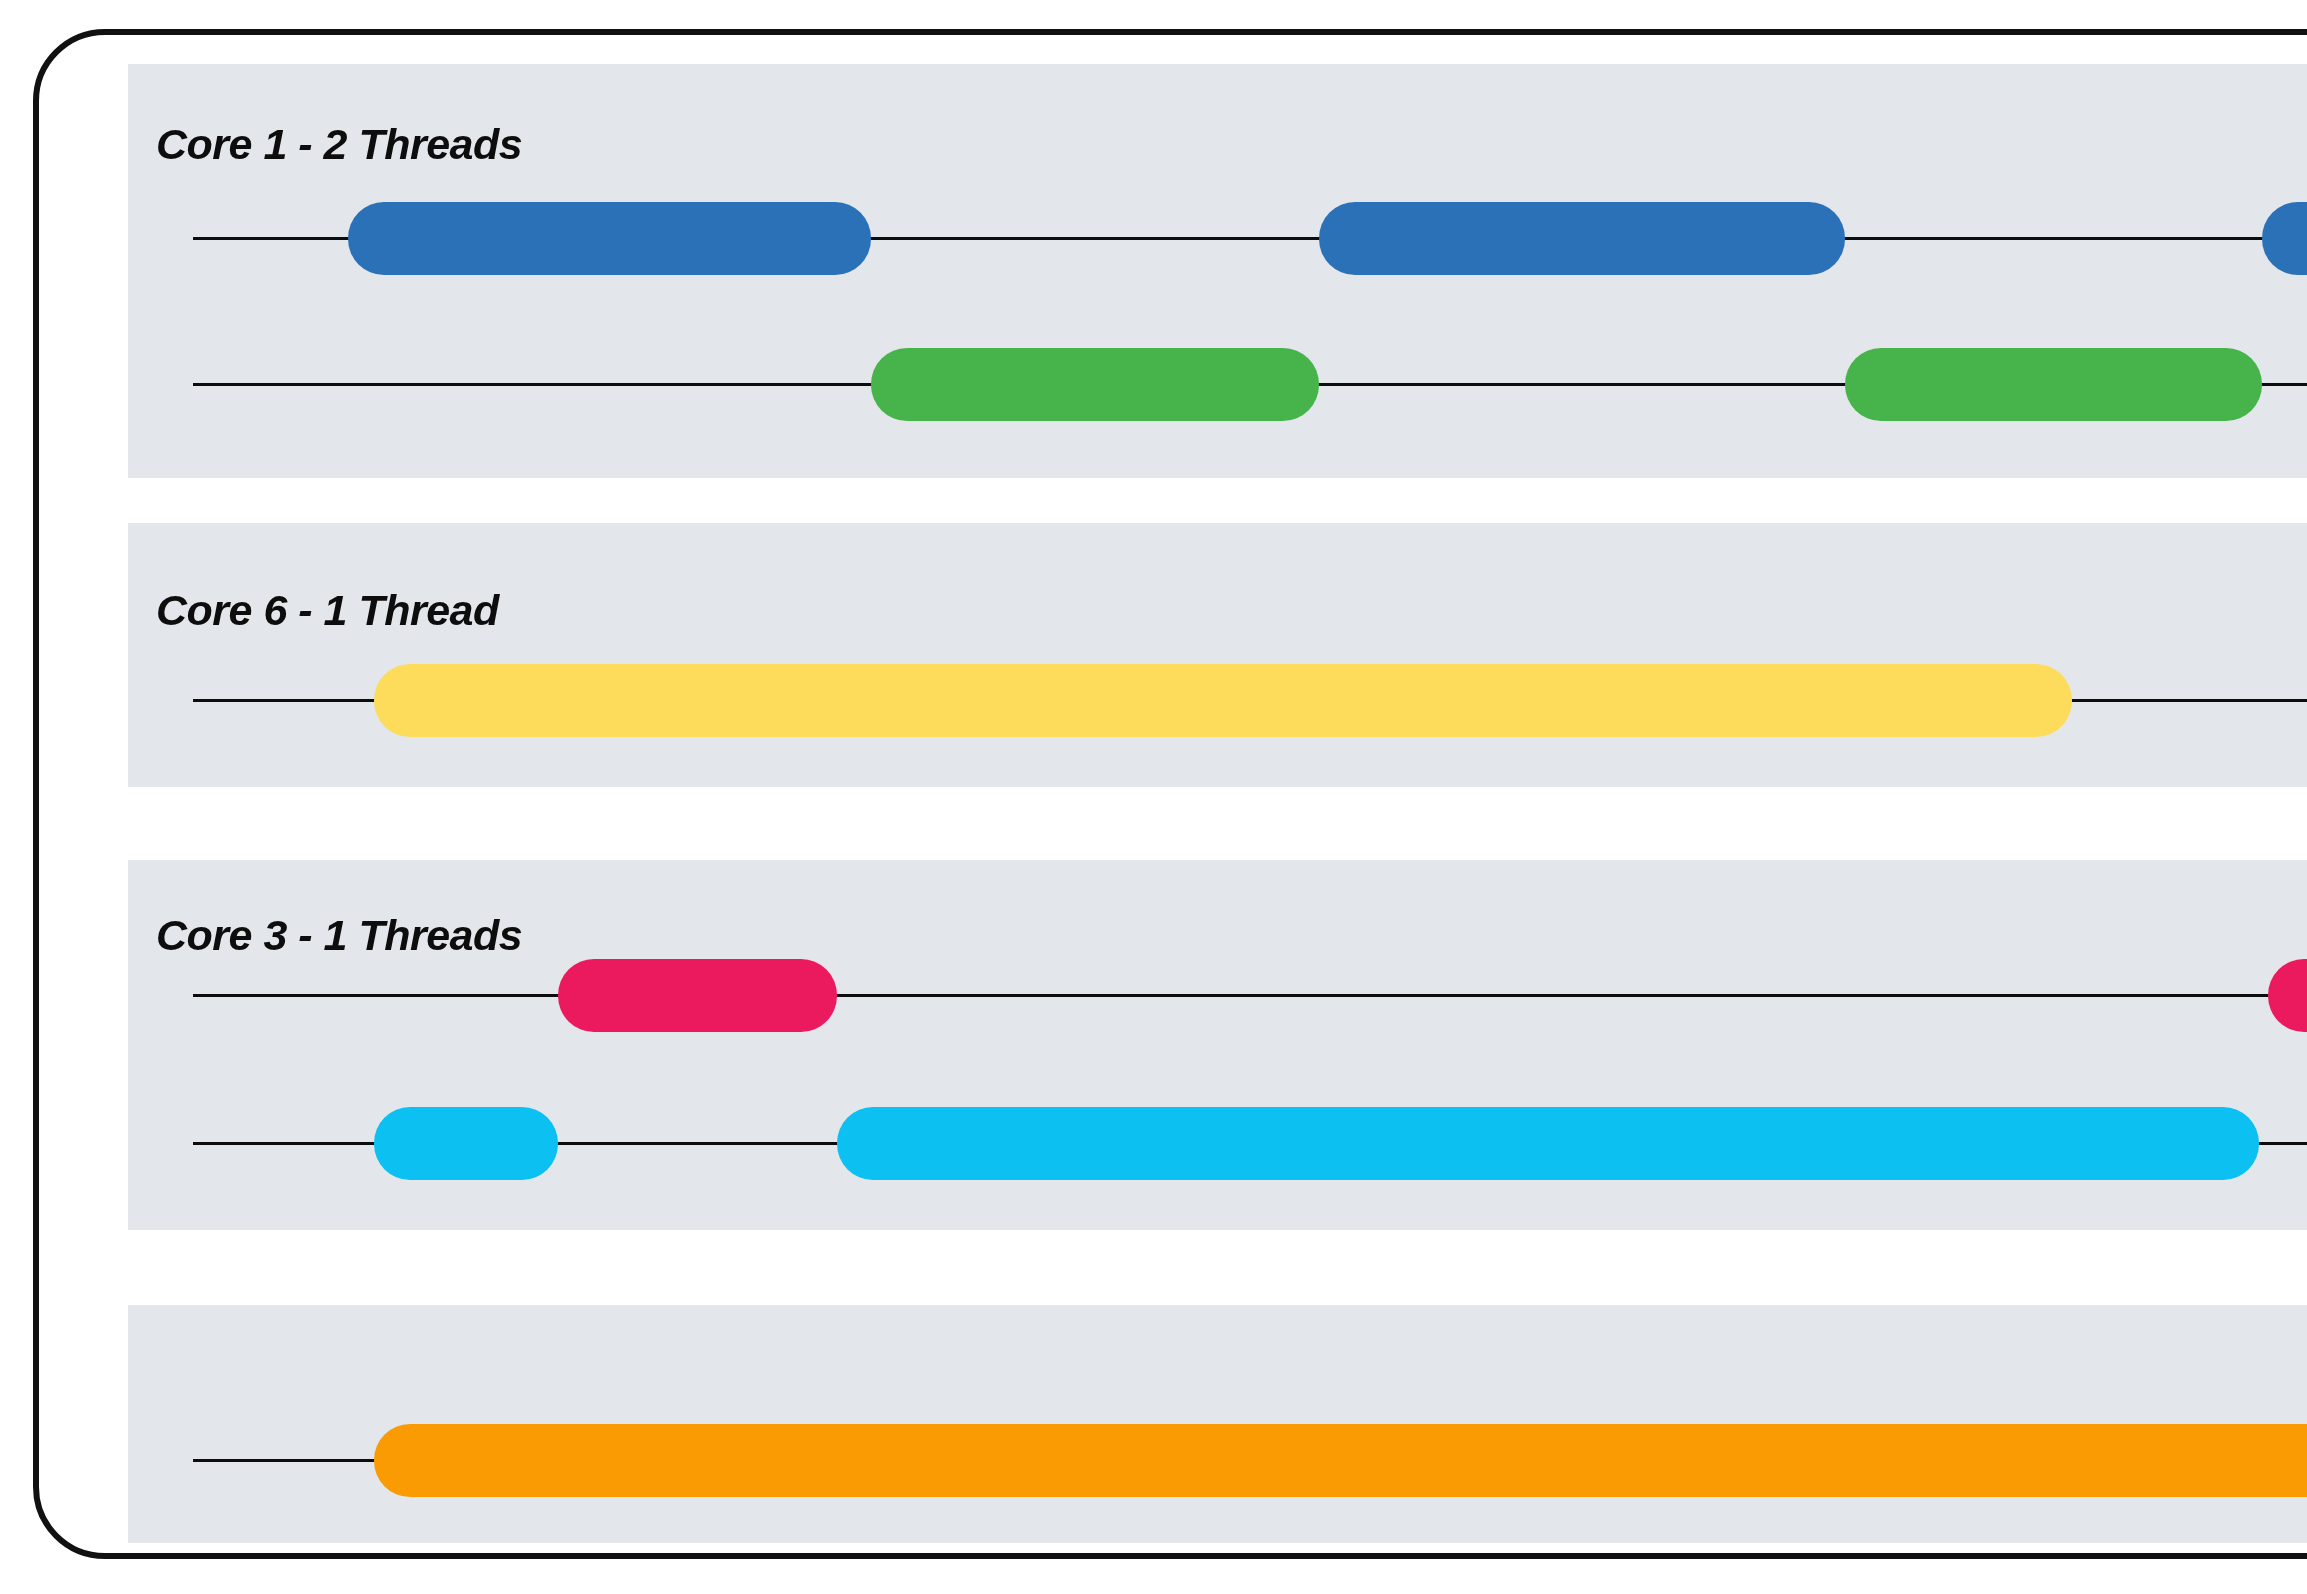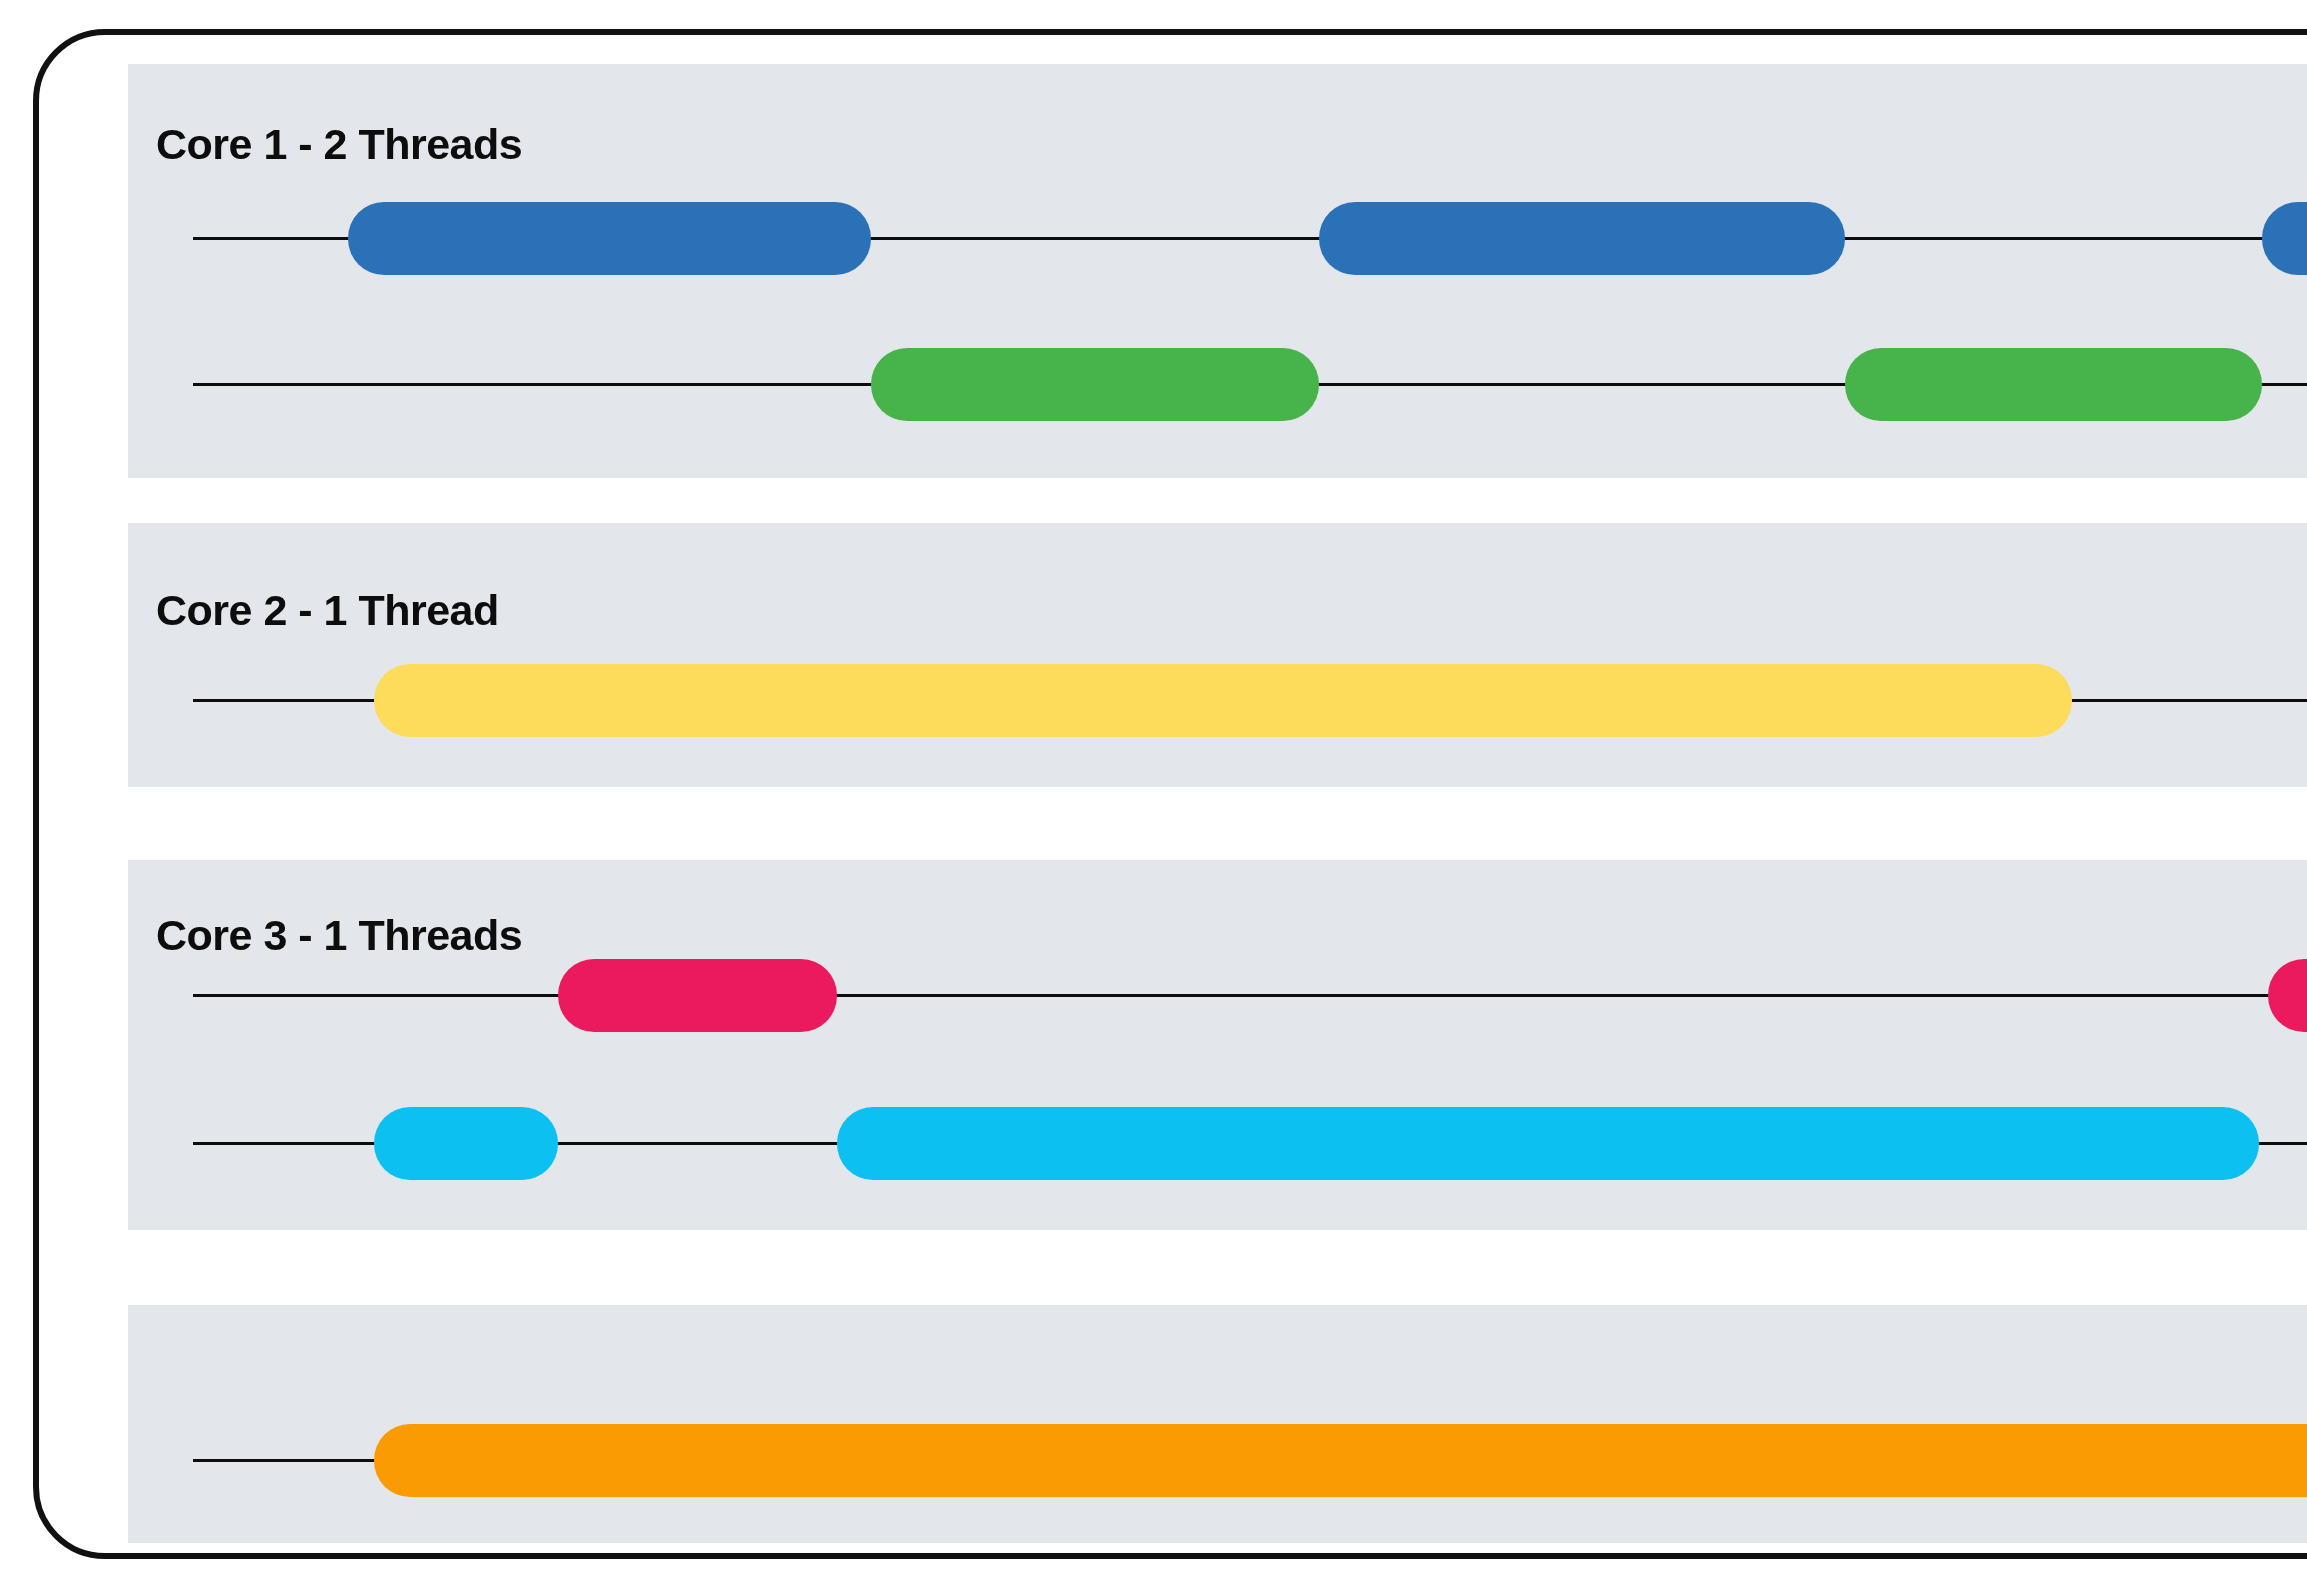--- a/index.html
+++ b/index.html
@@ -35,20 +35,21 @@
   }
   .core-label {
     position: absolute;
     left: 28px;
     font-size: 43px;
     font-weight: 700;
     letter-spacing: -0.5px;
     color: #0d0d0d;
     line-height: 1;
     white-space: nowrap;
+    font-style: italic;
   }
   .timeline {
     position: absolute;
     left: 65px;
     width: 2874px;
     height: 3.2px;
     
   }
   .segment {
     position: absolute;
@@ -70,21 +71,21 @@
             <div class="segment" style="left: 155px; width: 523px; background: rgb(42, 113, 184);"></div>
             <div class="segment" style="left: 1126px; width: 526px; background: rgb(42, 113, 184);"></div>
             <div class="segment" style="left: 2069px; width: 178px; background: rgb(42, 113, 184);"></div>
           </div>
           <div class="timeline" style="top: 319px; background: rgb(13, 13, 13); left: 65px; width: 2874px;">
             <div class="segment" style="left: 678px; width: 448px; background: rgb(71, 180, 75);"></div>
             <div class="segment" style="left: 1652px; width: 417px; background: rgb(71, 180, 75);"></div>
           </div>
         </div>
         <div class="panel" style="top: 488px; height: 264px; background: rgb(227, 230, 234);">
-          <div class="core-label" style="top: 66px; color: rgb(13, 13, 13);">Core 2 - 1 Thread</div>
+          <div class="core-label" style="top: 66px; color: rgb(13, 13, 13);">Core 6 - 1 Thread</div>
           <div class="timeline" style="top: 176px; background: rgb(13, 13, 13); left: 65px; width: 2874px;">
             <div class="segment" style="left: 181px; width: 1698px; background: rgb(253, 220, 92);"></div>
           </div>
         </div>
         <div class="panel" style="top: 825px; height: 370px; background: rgb(227, 230, 234);">
           <div class="core-label" style="top: 54px; color: rgb(13, 13, 13);">Core 3 - 1 Threads</div>
           <div class="timeline" style="top: 134px; background: rgb(13, 13, 13); left: 65px; width: 2874px;">
             <div class="segment" style="left: 365px; width: 279px; background: rgb(235, 26, 94);"></div>
             <div class="segment" style="left: 2075px; width: 583px; background: rgb(235, 26, 94);"></div>
           </div>

